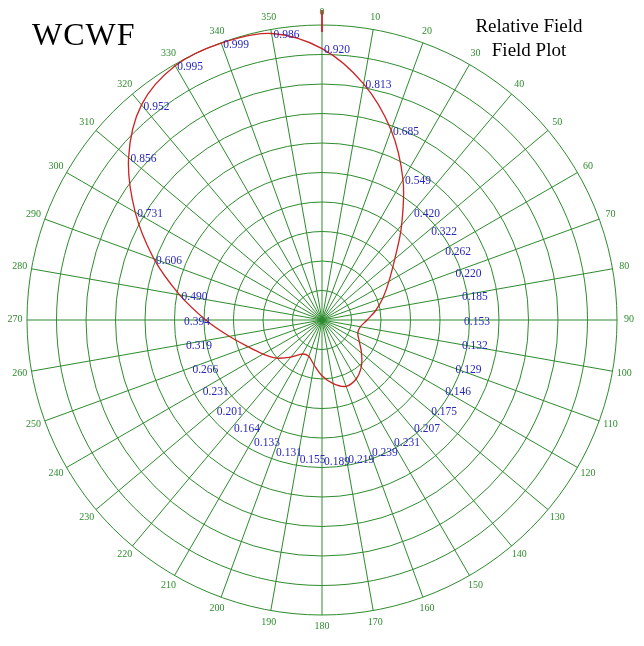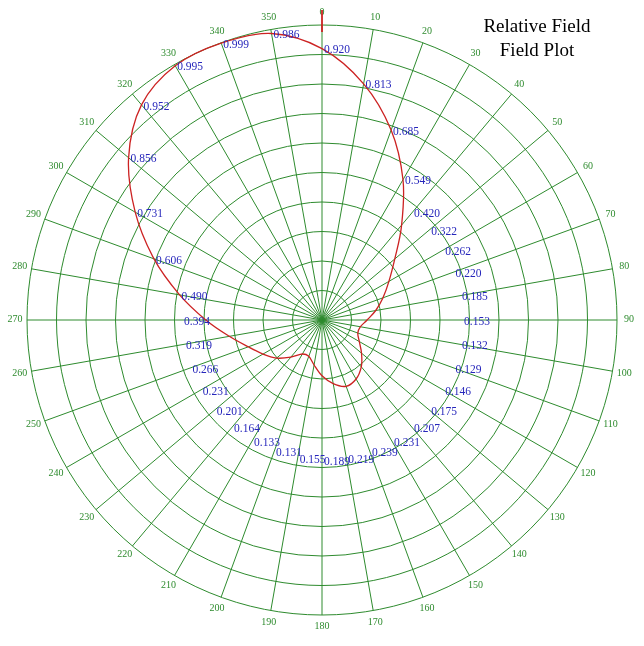--- a/index.html
+++ b/index.html
@@ -8,21 +8,21 @@
     width:644px;height:646px;
     background:#ffffff;
     overflow:hidden;
     font-family:"Liberation Serif", serif;
   }
   .station-callsign{
     position:absolute;left:32px;top:16px;
     font-size:32px;letter-spacing:1px;color:#000;
   }
   .plot-title{
-    position:absolute;right:12px;top:14px;width:190px;
+    position:absolute;right:20px;top:14px;width:190px;
     text-align:center;font-size:19px;line-height:24px;color:#000;
   }
   svg.polar{position:absolute;left:0;top:0;}
   svg.polar text{font-family:"Liberation Serif", serif;}
 </style>
 </head>
 <body>
 
 <div class="screen">
 
@@ -150,19 +150,20 @@
         <text x="156.0" y="260.9" text-anchor="start" dominant-baseline="middle">0.606</text>
         <text x="137.2" y="214.2" text-anchor="start" dominant-baseline="middle">0.731</text>
         <text x="130.6" y="159.7" text-anchor="start" dominant-baseline="middle">0.856</text>
         <text x="143.5" y="106.9" text-anchor="start" dominant-baseline="middle">0.952</text>
         <text x="177.2" y="67.8" text-anchor="start" dominant-baseline="middle">0.995</text>
         <text x="223.2" y="45.1" text-anchor="start" dominant-baseline="middle">0.999</text>
         <text x="273.5" y="35.5" text-anchor="start" dominant-baseline="middle">0.986</text>
       </g>
     </svg>
 
+  <div class="station-callsign">WCWF</div>
 
   <div class="plot-title">
     <div>Relative Field</div>
     <div>Field Plot</div>
   </div>
 
 </div>
 
 </body></html>

